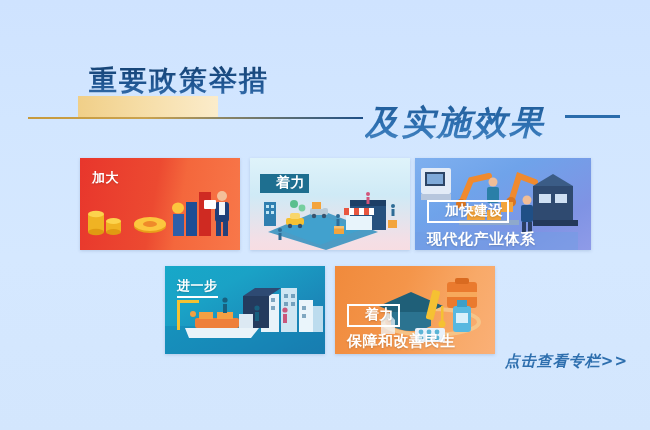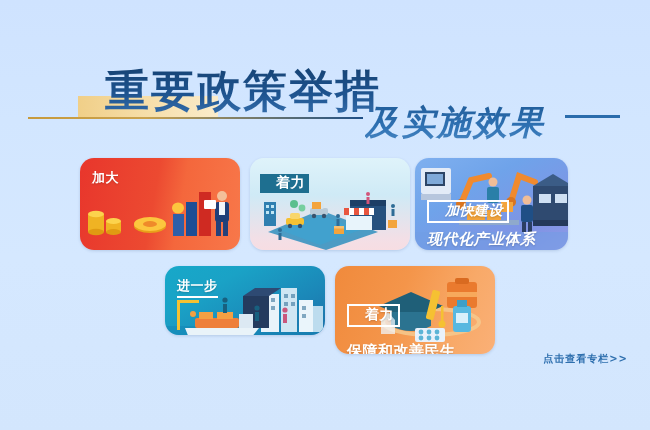--- a/index.html
+++ b/index.html
@@ -15,23 +15,23 @@
   .title-zone{position:absolute;left:0;top:58px;width:650px;height:92px;}
   .gold-bar{
     position:absolute;left:78px;top:38px;width:140px;height:22px;
     background:linear-gradient(90deg,#f0cf88 0%,#f6dda6 45%,#fbeccb 100%);
   }
   .rule-left{
     position:absolute;left:28px;top:59px;width:335px;height:2px;
     background:linear-gradient(90deg,#c79a3c 0%,#caa34f 35%,#1e4f86 100%);
   }
   .title-main{
-    position:absolute;left:105px;top:4px;
+    position:absolute;left:89px;top:4px;
     font-family:"DejaVu Serif","Liberation Serif",serif;
-    font-weight:bold;font-size:44px;letter-spacing:2px;
+    font-weight:bold;font-size:28px;letter-spacing:2px;
     color:#1d4a83;
     background:linear-gradient(180deg,#15406f 0%,#1e5490 55%,#3a74b3 100%);
     -webkit-background-clip:text;background-clip:text;
     -webkit-text-fill-color:transparent;
     white-space:nowrap;
   }
   .title-sub{
     position:absolute;left:365px;top:42px;
     font-family:"DejaVu Serif","Liberation Serif",serif;
     font-weight:bold;font-style:italic;font-size:34px;letter-spacing:2px;
@@ -41,21 +41,21 @@
     -webkit-text-fill-color:transparent;
     white-space:nowrap;
   }
   .rule-right{
     position:absolute;left:565px;top:57px;width:55px;height:3px;
     background:#2a6cac;
   }
 
   
   .card{
-    position:absolute;border-radius:14px;overflow:hidden;
+    position:absolute;border-radius:0;overflow:hidden;
     box-shadow:0 1px 3px rgba(40,70,120,.18);
   }
   .card .art{position:absolute;inset:0;}
   .card .labels{position:absolute;z-index:5;}
   .lbl{
     color:#ffffff;font-weight:bold;
     font-family:"DejaVu Sans","Liberation Sans",sans-serif;
     letter-spacing:.5px;line-height:1.25;white-space:nowrap;
     text-shadow:0 1px 2px rgba(0,0,0,.18);
   }
@@ -71,40 +71,40 @@
     background:linear-gradient(100deg,#e8362c 0%,#ec4a31 46%,#f4673c 62%,#f8784a 100%);}
   #card1 .labels{left:12px;top:12px;}
   
   #card2{left:250px;top:158px;width:160px;height:92px;
     background:linear-gradient(180deg,#dff3fa 0%,#cfeaf6 40%,#f3dfe6 88%,#f7dde2 100%);}
   #card2 .labels{left:10px;top:16px;}
   #card2 .lbl{color:#ffffff;text-shadow:none;}
   .tealbox{background:#1e6f90;border:none !important;color:#fff;}
   .dkblue{color:#1c4f8c !important;text-shadow:none;}
   
-  #card3{left:415px;top:158px;width:153px;height:92px;
-    background:linear-gradient(150deg,#7fb0ef 0%,#6fa3ea 35%,#7f93e4 75%,#8f9be8 100%);font-style:italic;}
+  #card3{left:415px;top:158px;width:176px;height:92px;
+    background:linear-gradient(150deg,#7fb0ef 0%,#6fa3ea 35%,#7f93e4 75%,#8f9be8 100%);}
   #card3 .labels{left:12px;top:42px;}
   
-  #card4{left:165px;top:266px;width:160px;height:69px;
+  #card4{left:165px;top:266px;width:160px;height:88px;
     background:linear-gradient(150deg,#17a8c9 0%,#1aa2c6 30%,#1b87b8 70%,#1d6fa8 100%);}
   #card4 .labels{left:12px;top:12px;}
   
   #card5{left:335px;top:266px;width:160px;height:88px;
     background:linear-gradient(110deg,#f08a3c 0%,#f4954a 40%,#f8a968 75%,#fab077 100%);}
   #card5 .labels{left:12px;top:38px;}
 
   .underline-rule{display:block;height:2px;background:#ffffff;margin:2px 0 3px 0;}
 
   
   .cta{
     position:absolute;right:22px;top:352px;
-    font-size:10px;font-weight:bold;color:#2e6fae;
+    font-size:15px;font-weight:bold;color:#2e6fae;
     font-family:"DejaVu Sans","Liberation Sans",sans-serif;
-    letter-spacing:1px;cursor:pointer;
+    letter-spacing:1px;cursor:pointer;font-style:italic;
   }
 </style>
 </head>
 <body>
 
 <div class="banner">
 
   <div class="title-zone">
     <div class="gold-bar"></div>
     <div class="rule-left"></div>
@@ -365,19 +365,19 @@
         </g>
 
         <rect x="46" y="54" width="14" height="14" fill="#f0f6fb" opacity=".75"></rect>
         <polygon points="46,54 53,46 60,54" fill="#dbe9f4" opacity=".8"></polygon>
       </svg>
     </div>
     <div class="labels">
       <div>
         <span class="lbl boxed">着力</span>
       </div>
-      <div class="lbl big" style="margin-top:15px;text-align:right;">保障和改善民生</div>
+      <div class="lbl big" style="margin-top:5px;text-align:right;">保障和改善民生</div>
     </div>
   </div>
 
   <div class="cta">点击查看专栏&gt;&gt;</div>
 
 </div>
 
 </body></html>

